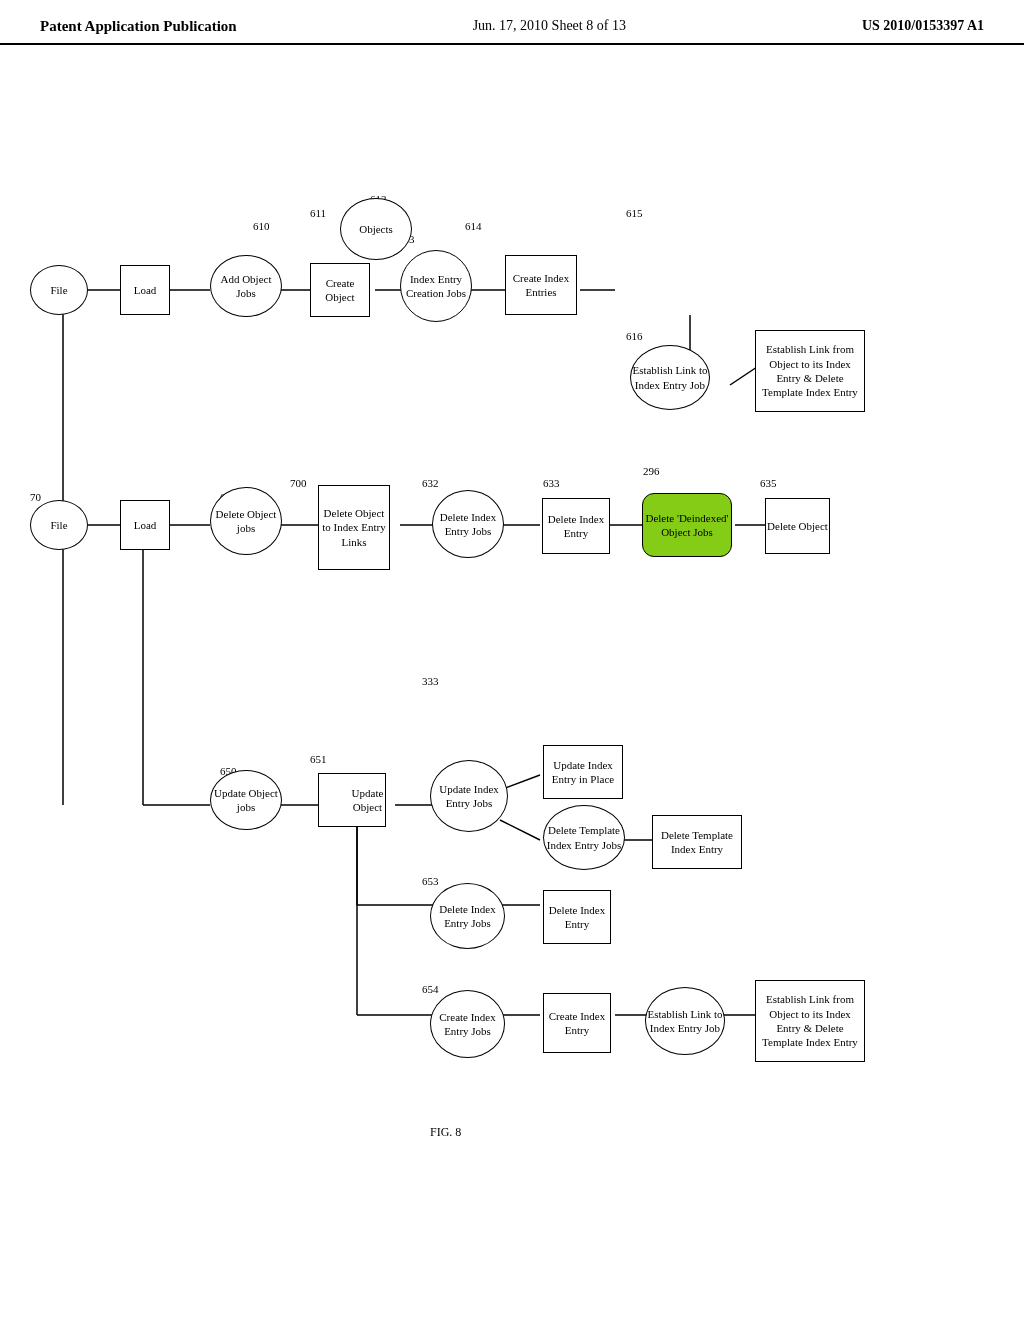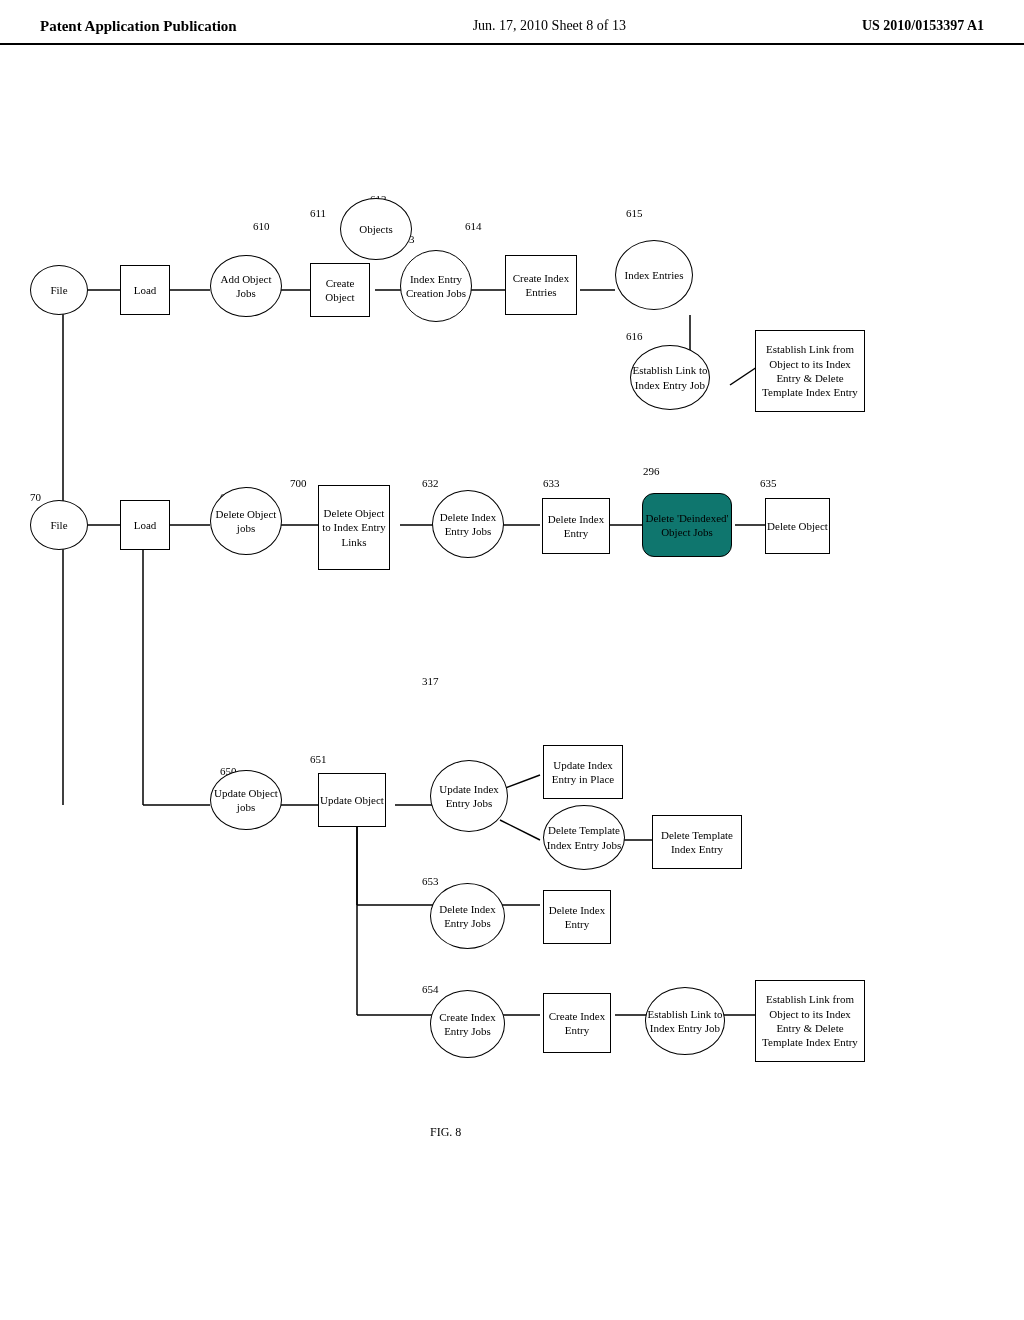--- a/index.html
+++ b/index.html
@@ -54,21 +54,21 @@
     }
 
     .rect {
       border: 1.5px solid #000;
       background: #fff;
     }
 
     .rounded {
       border: 1.5px solid #000;
       border-radius: 12px;
-      background: #0f766e;
+      background: #84cc16;
     }
 
     .ellipse {
       border: 1.5px solid #000;
       border-radius: 50%;
       background: #fff;
     }
 
     .label {
       position: absolute;
@@ -206,24 +206,20 @@
 Creation
 Jobs</span>
   </div>
 
   <div class="shape rect" style="left:505px; top:210px; width:72px; height:60px;">
     <span>Create
 Index
 Entries</span>
   </div>
 
-  <div class="shape ellipse" style="left:615px; top:195px; width:78px; height:70px;">
-    <span>Index
-Entries</span>
-  </div>
 
   <div class="shape ellipse" style="left:630px; top:300px; width:80px; height:65px;">
     <span>Establish
 Link to Index
 Entry Job</span>
   </div>
 
   <div class="shape rect" style="left:755px; top:285px; width:110px; height:82px;">
     <span>Establish Link
 from Object to
@@ -280,31 +276,31 @@
     <span>Delete
 'Deindexed'
 Object Jobs</span>
   </div>
 
   <div class="shape rect" style="left:765px; top:453px; width:65px; height:56px;">
     <span>Delete
 Object</span>
   </div>
 
-  <div class="label" style="left:422px; top:630px;">317</div>
+  <div class="label" style="left:422px; top:630px;">333</div>
   <div class="label" style="left:310px; top:708px;">651</div>
   <div class="label" style="left:220px; top:720px;">650</div>
 
   <div class="shape ellipse" style="left:210px; top:725px; width:72px; height:60px;">
     <span>Update
 Object
 jobs</span>
   </div>
 
-  <div class="shape rect" style="left:318px; top:728px; width:68px; height:54px;">
+  <div class="shape rect" style="left:318px; top:728px; width:68px; height:54px;padding-left:31px;">
     <span>Update
 Object</span>
   </div>
 
   <div class="shape ellipse" style="left:430px; top:715px; width:78px; height:72px;">
     <span>Update
 Index
 Entry
 Jobs</span>
   </div>

